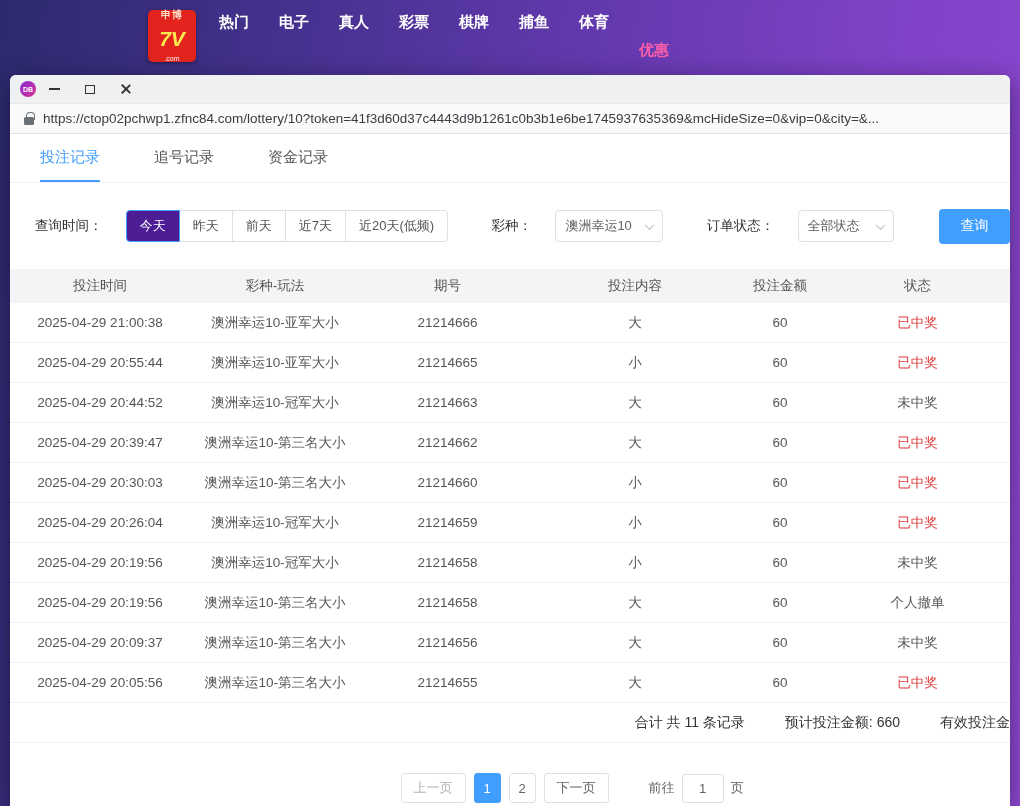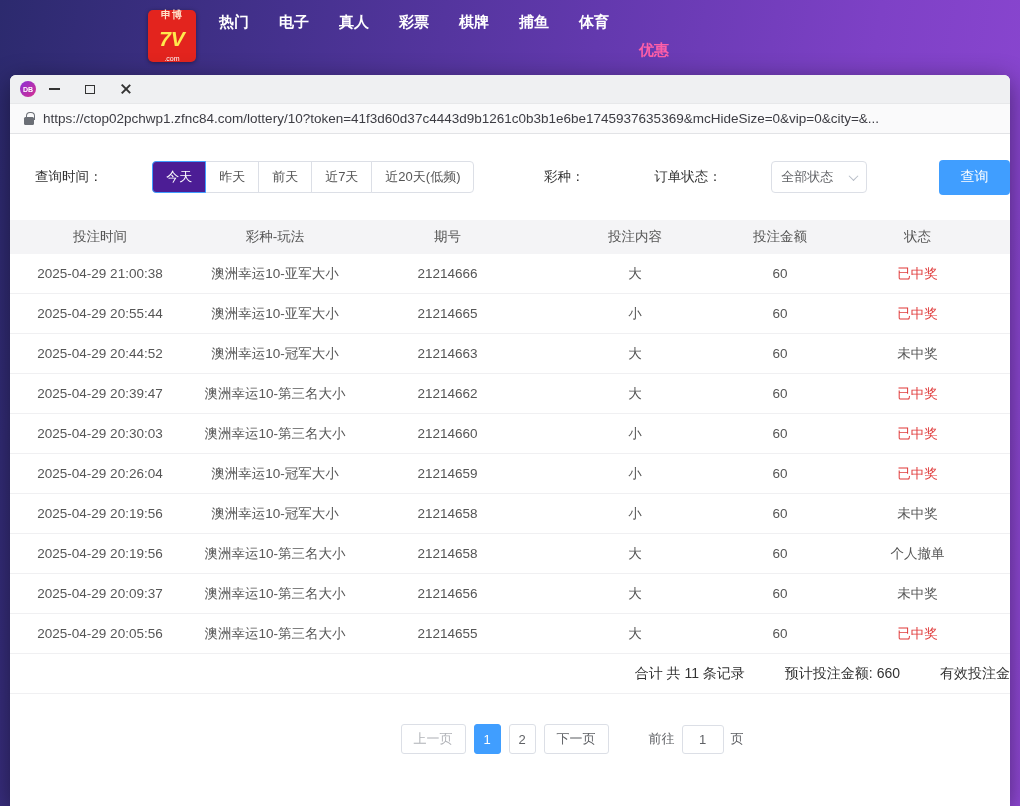--- a/index.html
+++ b/index.html
@@ -135,32 +135,41 @@
       </span>
   </div>
 
   <div class="addressbar">
     <span class="lock"></span>
     <span class="url-text">https://ctop02pchwp1.zfnc84.com/lottery/10?token=41f3d60d37c4443d9b1261c0b3b1e6be1745937635369&amp;mcHideSize=0&amp;vip=0&amp;city=&amp;...</span>
   </div>
 
   <div class="content">
 
+    <div class="tabs">
+      <span class="tab active">投注记录</span>
+      <span class="tab">追号记录</span>
+      <span class="tab">资金记录</span>
+    </div>
 
     <div class="filters">
       <span class="flabel first">查询时间：</span>
       <span class="btn-group">
         <span class="fbtn active">今天</span>
         <span class="fbtn">昨天</span>
         <span class="fbtn">前天</span>
         <span class="fbtn">近7天</span>
         <span class="fbtn">近20天(低频)</span>
       </span>
 
       <span class="flabel">彩种：</span>
+      <span class="select">
+        <span>澳洲幸运10</span>
+        <span class="caret"></span>
+      </span>
 
       <span class="flabel">订单状态：</span>
       <span class="select" style="width:96px">
         <span>全部状态</span>
         <span class="caret"></span>
       </span>
 
       <button class="search-btn">查询</button>
     </div>
 

